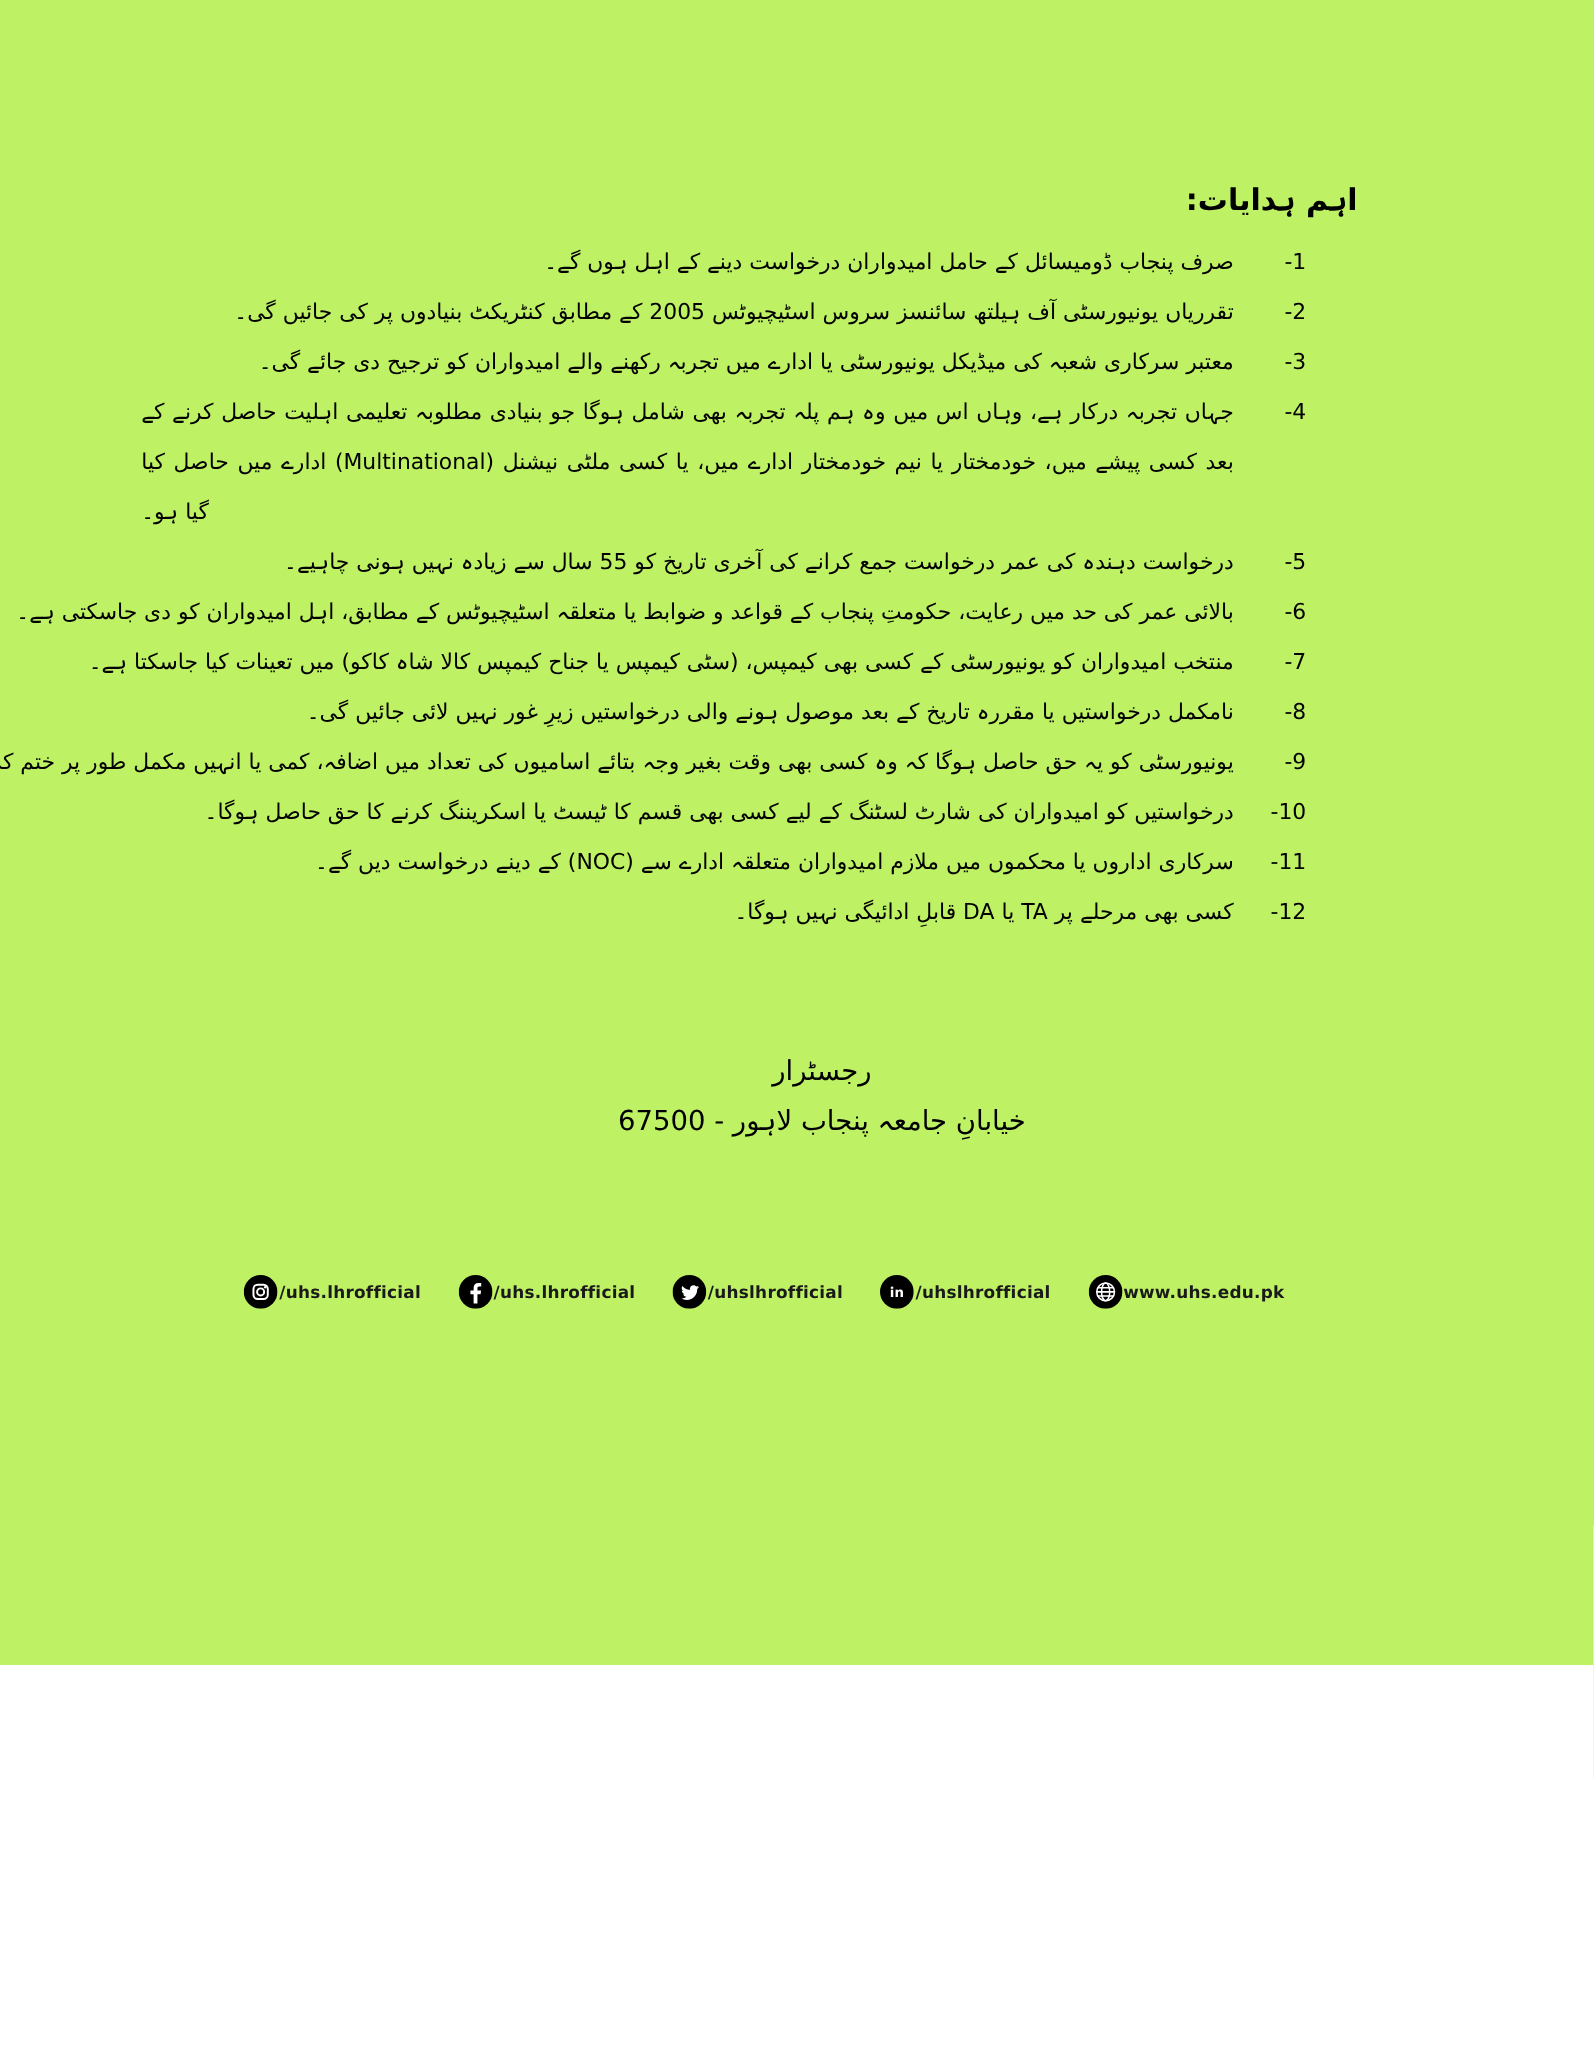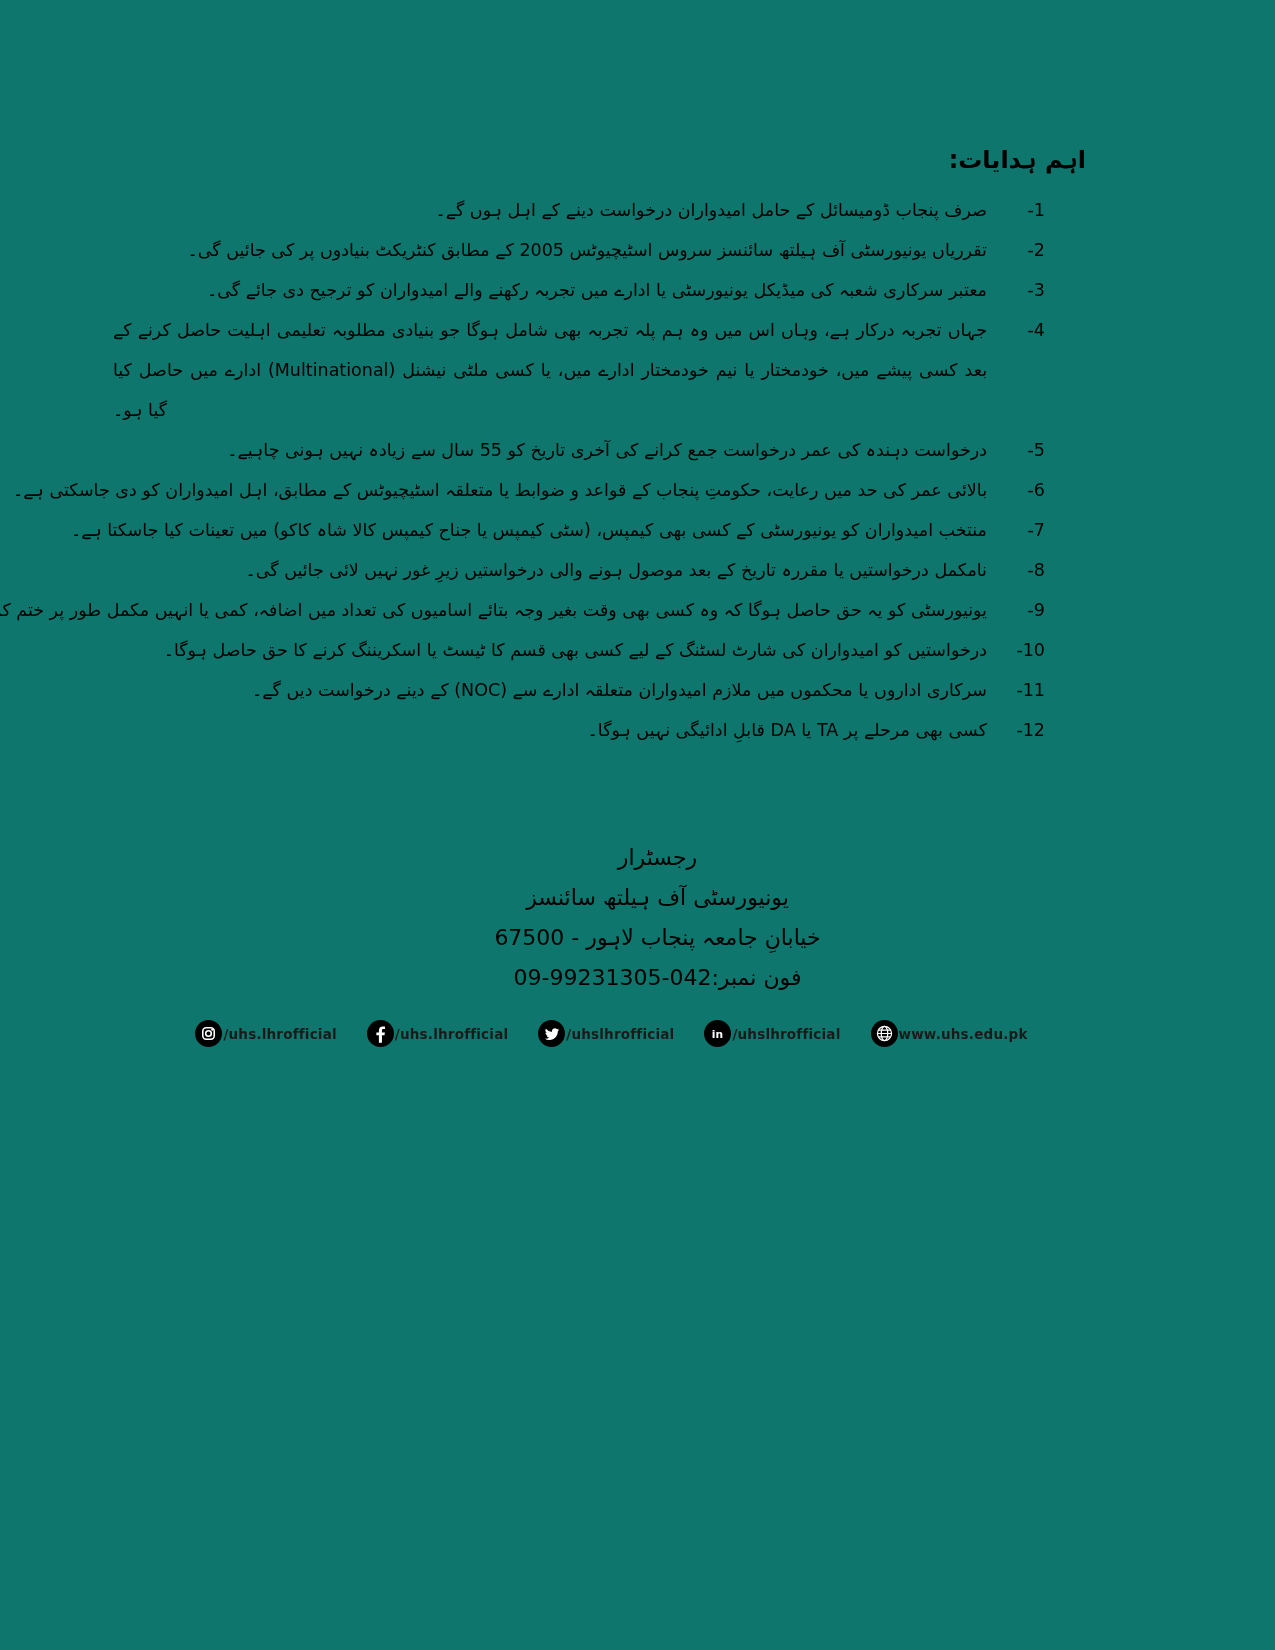--- a/index.html
+++ b/index.html
@@ -1,19 +1,19 @@
 <!DOCTYPE html>
 <html lang="ur"><head>
 <meta charset="utf-8">
 <style>
   html,body{margin:0;padding:0;background:#ffffff;}
   .doc{
     position:relative;
-    width:1275px;height:1650px;
-    background:#0f766e;
+    width:1275px;height:1332px;
+    background:#bef264;
     font-family:"DejaVu Sans",sans-serif;
     color:#000;
     overflow:hidden;
   }
   .heading{
     position:absolute;top:146px;right:189px;
     margin:0;
     font-size:24px;font-weight:bold;
     direction:rtl;unicode-bidi:isolate;
     white-space:nowrap;
@@ -140,23 +140,21 @@
 
       <div class="item">
         <span class="num">12-</span>
         <span class="text">کسی بھی مرحلے پر TA یا DA قابلِ ادائیگی نہیں ہوگا۔</span>
       </div>
     </div>
 
 
   <div class="signature">
     <div class="sig-line">رجسٹرار</div>
-    <div class="sig-line">یونیورسٹی آف ہیلتھ سائنسز</div>
     <div class="sig-line">خیابانِ جامعہ پنجاب لاہور - 67500</div>
-    <div class="sig-line">فون نمبر:042-99231305-09</div>
   </div>
 
   <div class="social">
 
     <div class="social-item">
       <span class="icon">
         <svg width="27" height="27" viewBox="0 0 24 24">
           <circle cx="12" cy="12" r="12" fill="#000"></circle>
           <rect x="6.9" y="6.9" width="10.2" height="10.2" rx="3" fill="none" stroke="#fff" stroke-width="1.4"></rect>
           <circle cx="12" cy="12" r="2.5" fill="none" stroke="#fff" stroke-width="1.4"></circle>

